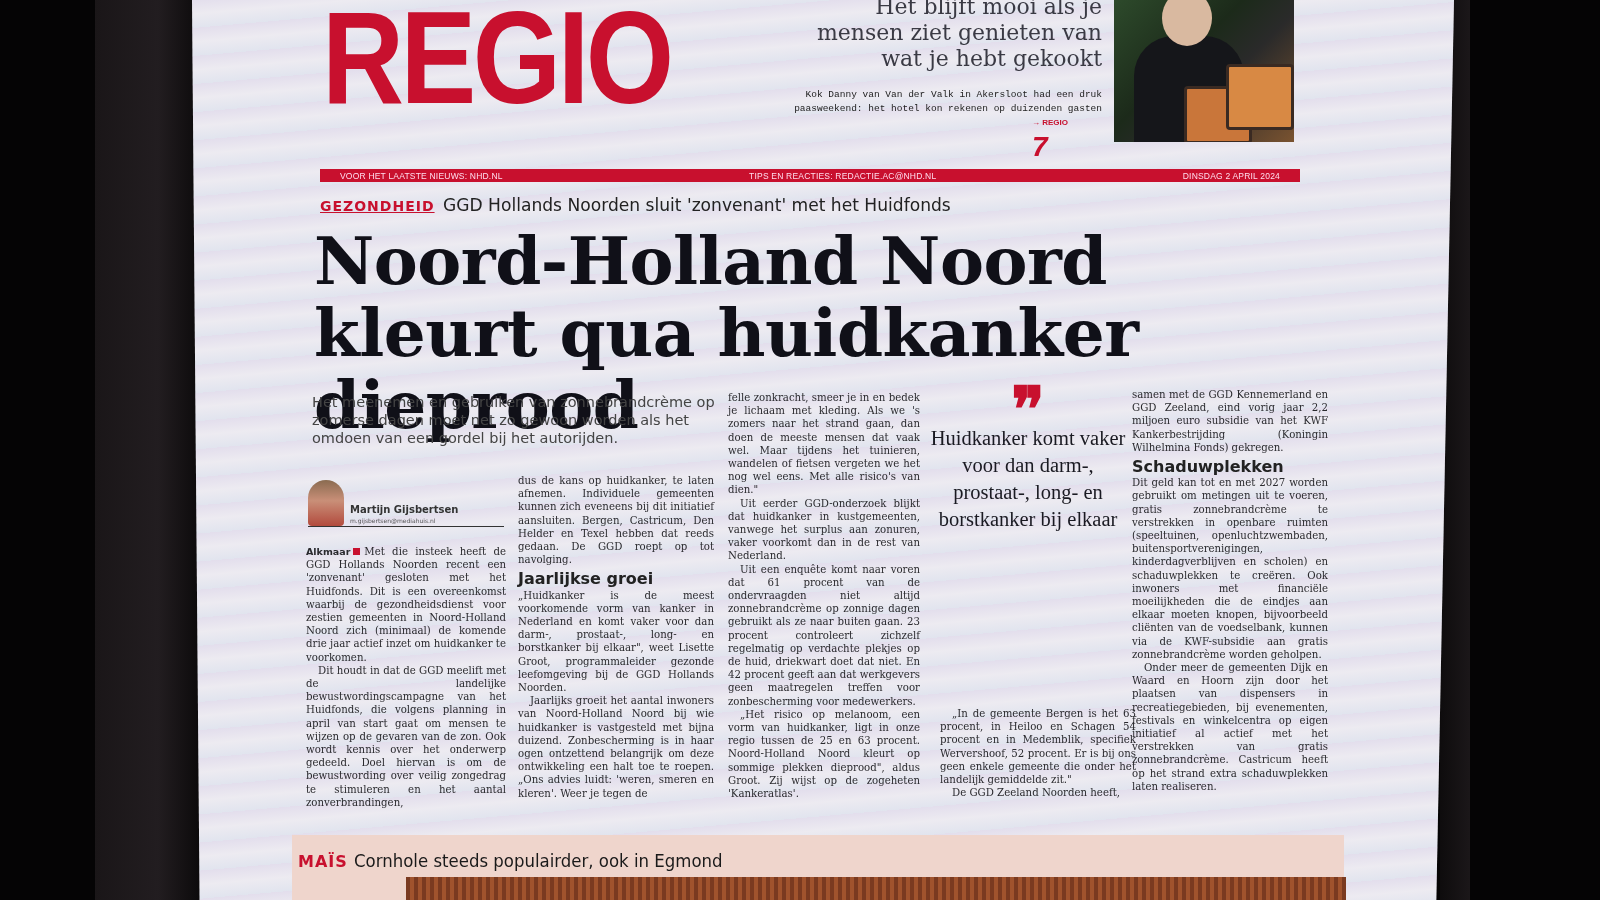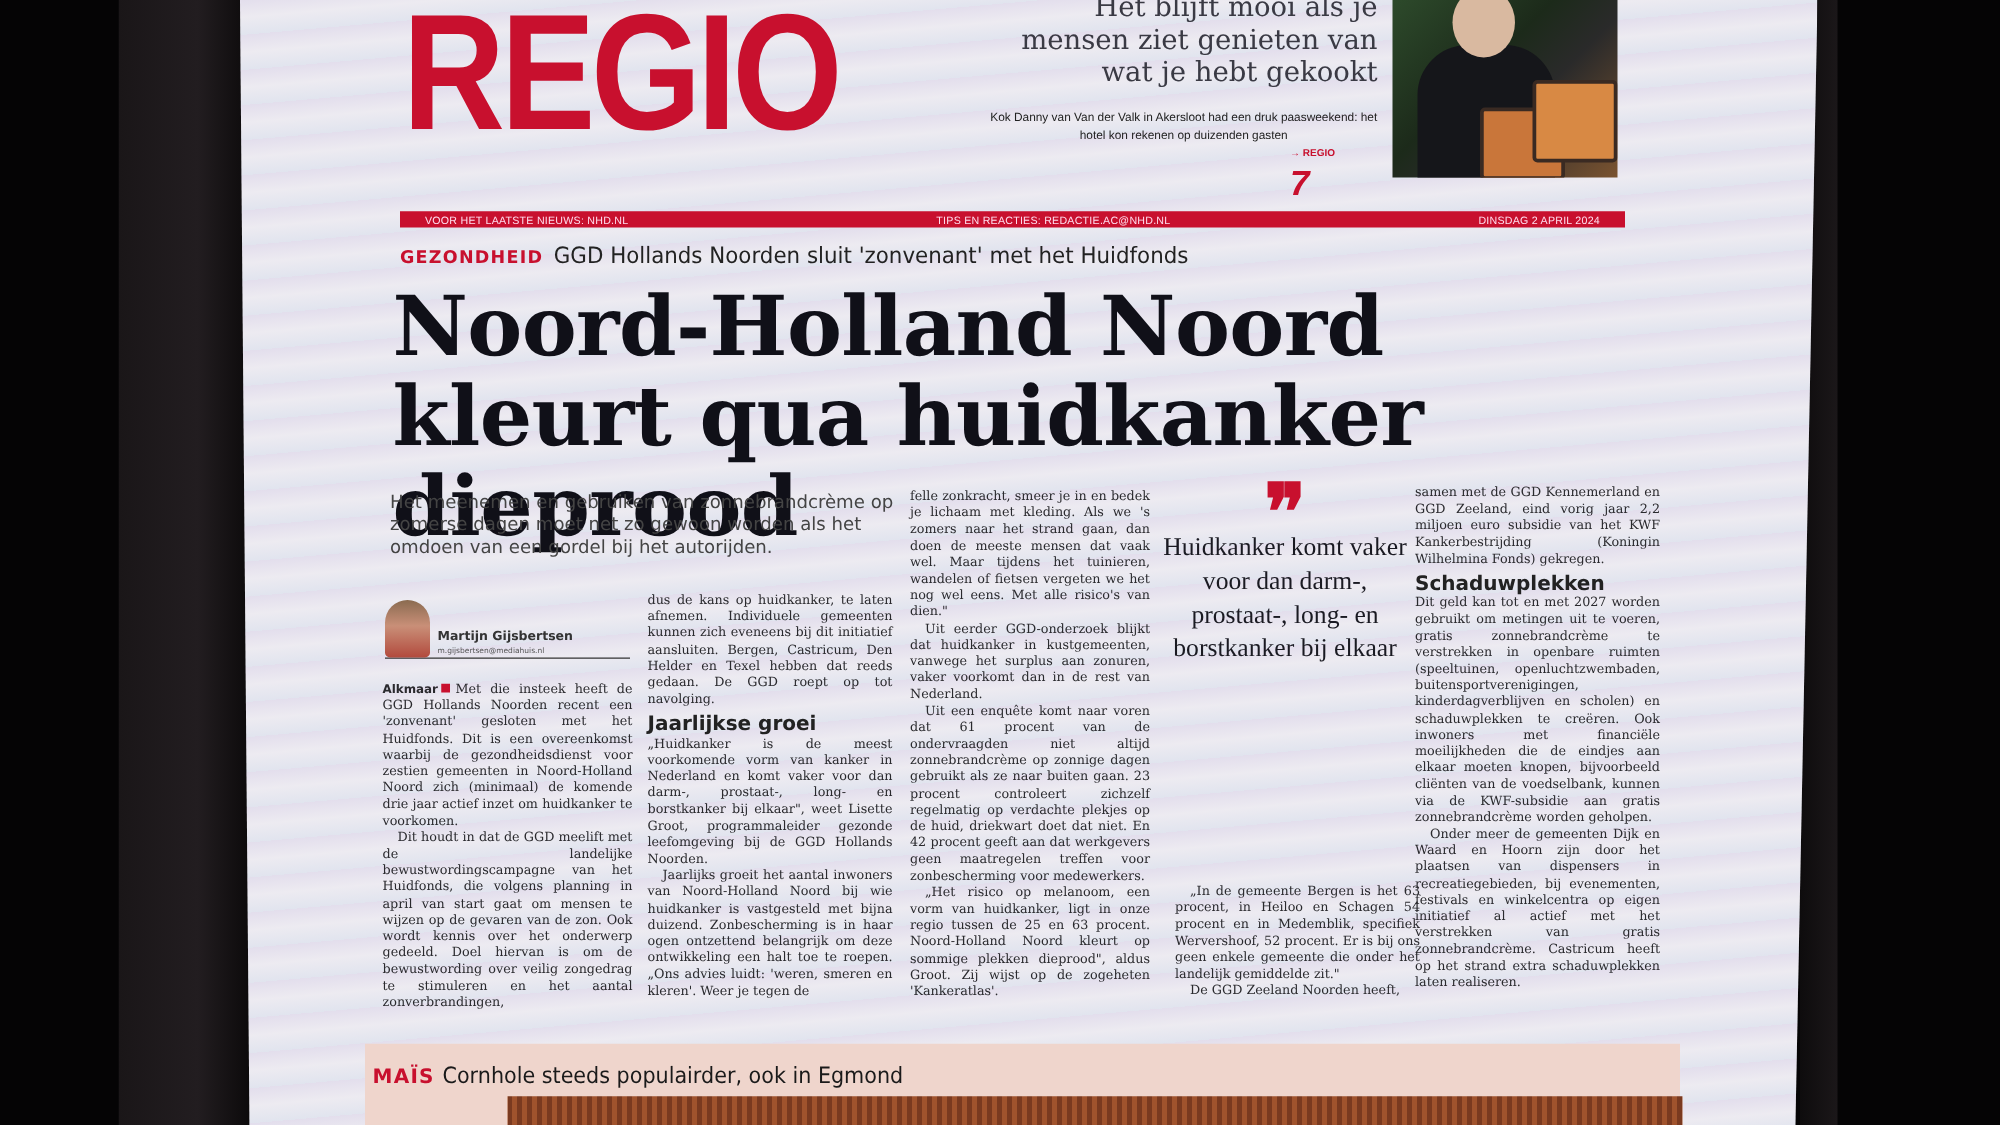--- a/index.html
+++ b/index.html
@@ -27,22 +27,22 @@
     position:absolute; left:130px; top:-18px;
     font-family:"Liberation Sans", sans-serif; font-weight:bold;
     font-size:132px; letter-spacing:-4px; color:#c8102e;
     transform:scaleX(0.86); transform-origin:left top;
   }
   .teaser-quote {
     position:absolute; left:590px; top:-6px; width:320px; text-align:right;
     font-family:"DejaVu Serif", serif; font-size:22px; line-height:26px; color:#3a3a44;
   }
   .teaser-caption {
-    position:absolute; left:600px; top:88px; width:310px; text-align:center;
-    font-family:Liberation Sans, sans-serif; font-size:9.5px; line-height:14px; color:#222;
+    position:absolute; left:600px; top:88px; width:310px; text-align:right;
+    font-family:Liberation Mono, monospace; font-size:9.5px; line-height:14px; color:#222;
   }
   .teaser-ref {
     position:absolute; left:840px; top:118px; display:flex; align-items:baseline; gap:4px;
     color:#c8102e; font-family:"Liberation Sans", sans-serif; font-weight:bold;flex-direction:column;
   }
   .teaser-ref .lbl { font-size:8px; }
   .teaser-ref .num { font-size:28px; font-style:italic; }
   .teaser-photo {
     position:absolute; left:922px; top:0; width:180px; height:142px;
     background:linear-gradient(135deg,#2d4a2b 0%,#1c2a1a 40%,#2a2a2a 60%,#7a5330 100%);
@@ -56,21 +56,21 @@
   .redbar {
     position:absolute; left:128px; top:169px; width:980px; height:13px;
     background:#c8102e; color:#fde; display:flex; justify-content:space-between; align-items:center;
     font-family:"Liberation Sans", sans-serif; font-size:8.5px; padding:0 20px; box-sizing:border-box;
     text-transform:uppercase; letter-spacing:0.2px;
   }
   .kicker {
     position:absolute; left:128px; top:194px; display:flex; align-items:baseline; gap:8px;
     font-family:"DejaVu Sans", sans-serif;
   }
-  .kicker .sec { color:#c8102e; font-weight:bold; font-size:14px; letter-spacing:1px; text-transform:uppercase; }
+  .kicker .sec { color:#c8102e; font-weight:bold; font-size:14px; letter-spacing:1px; text-transform:uppercase;text-decoration:underline; }
   .kicker .sub { color:#222; font-size:18px; font-family:"DejaVu Sans", sans-serif; transform:scaleX(0.95); transform-origin:left; }
   .headline {
     position:absolute; left:122px; top:225px; width:1010px;
     font-family:"DejaVu Serif", serif; font-weight:bold; font-size:66px; line-height:72px; color:#101018;
     letter-spacing:-0.5px;
   }
   .intro {
     position:absolute; left:120px; top:393px; width:410px;
     font-family:"DejaVu Sans", sans-serif; font-size:14.5px; line-height:18px; color:#444;
   }

